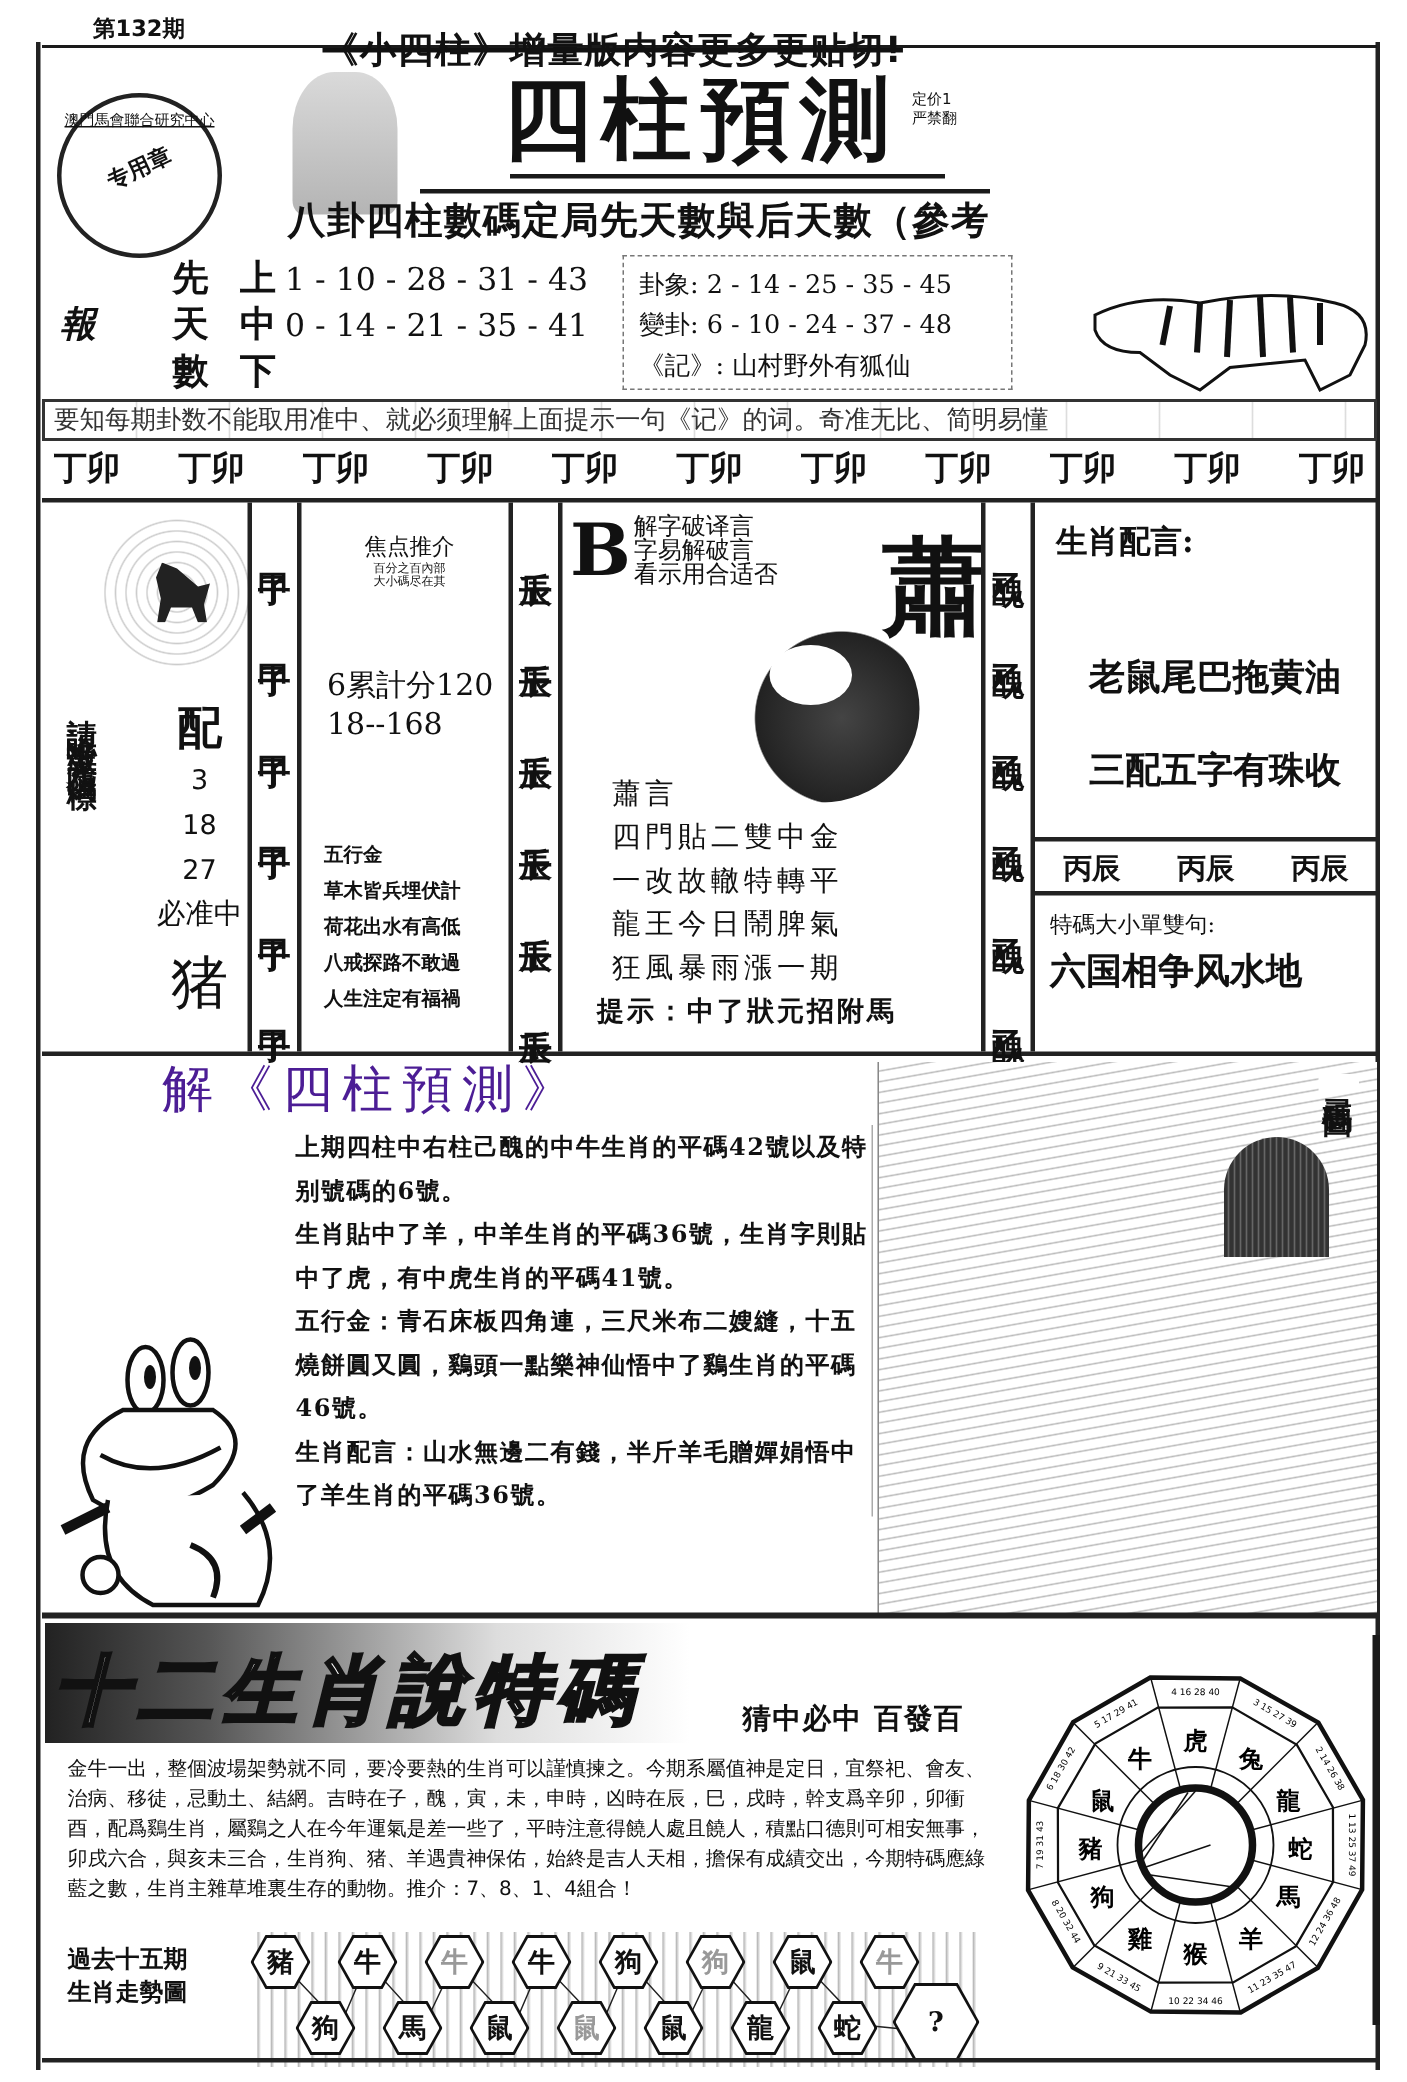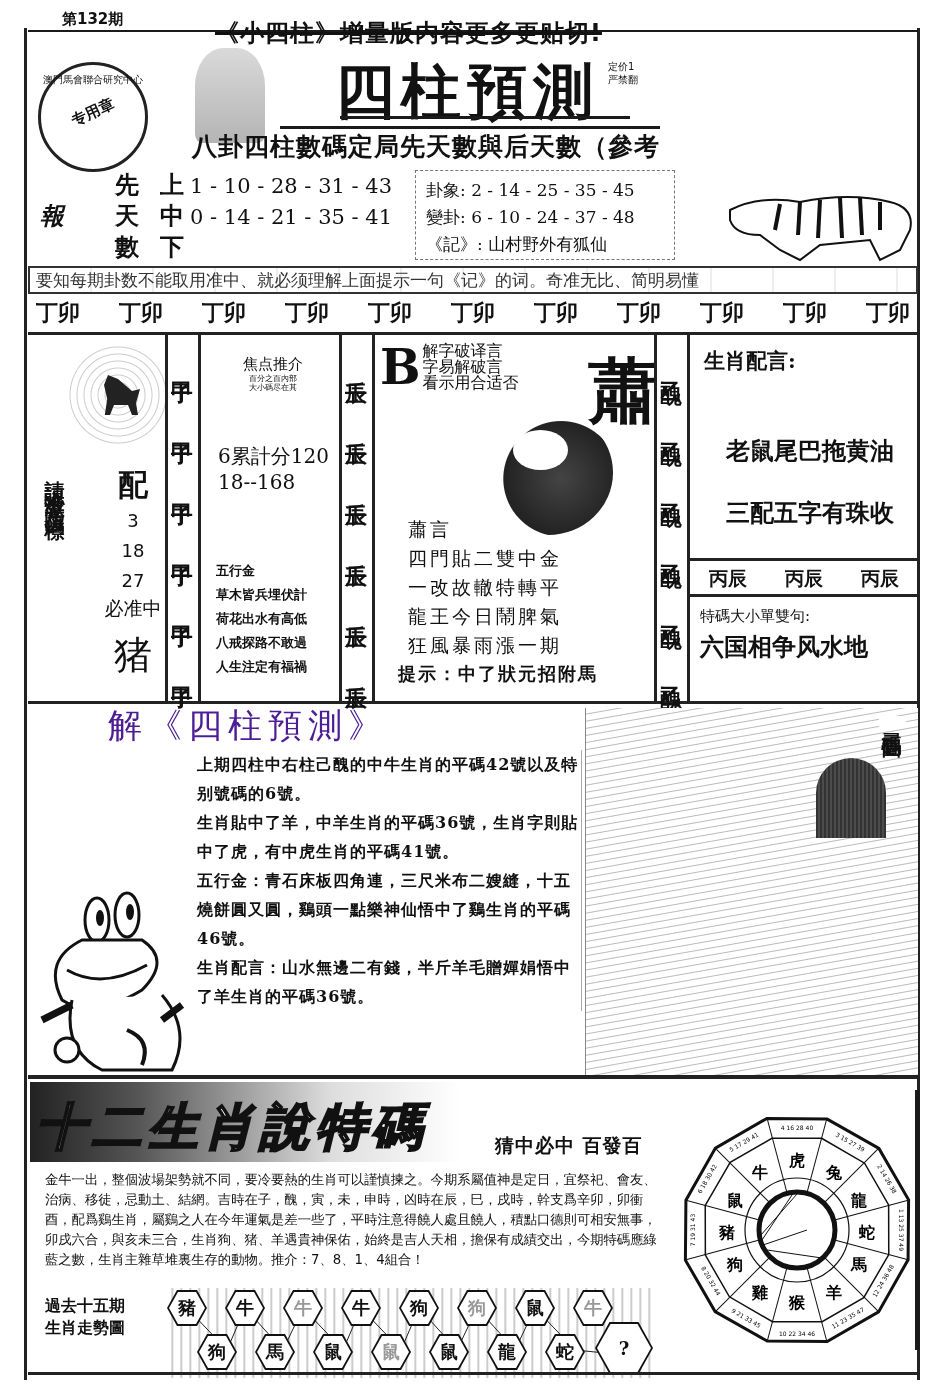--- a/index.html
+++ b/index.html
@@ -6,26 +6,26 @@
   body { width: 938px; height: 1388px; background: #fff; position: relative; overflow: hidden;
          font-family: "DejaVu Serif", "Liberation Serif", serif; color: #111; }
   .abs { position: absolute; }
   .frame { position: absolute; left: 24px; top: 28px; width: 896px; height: 1352px; border-left: 3px solid #222; border-right: 3px solid #222; }
   .rule { position: absolute; background: #1a1a1a; }
 
   
   .issue { left: 62px; top: 10px; font-size: 15px; font-weight: bold; font-family: "DejaVu Sans", sans-serif; }
   .banner { left: 215px; top: 17px; font-size: 24px; font-weight: 900; font-family: "DejaVu Sans", sans-serif; letter-spacing: 1px;
             text-decoration: line-through; text-decoration-thickness: 3px; white-space: nowrap; }
-  .title { left: 335px; top: 57px; font-size: 60px; font-weight: bold; font-family: Liberation Sans, sans-serif; letter-spacing: 6px; line-height: 70px; }
+  .title { left: 335px; top: 45px; font-size: 60px; font-weight: bold; font-family: Liberation Sans, sans-serif; letter-spacing: 6px; line-height: 70px; }
   .price { left: 608px; top: 60px; font-size: 10px; line-height: 13px; font-family: "DejaVu Sans", sans-serif; }
   .subtitle { left: 192px; top: 130px; font-size: 25px; font-weight: bold; white-space: nowrap; letter-spacing: 1px; }
   .stamp { left: 38px; top: 62px; width: 110px; height: 110px; border: 3px solid #222; border-radius: 50%; }
   .stamp-text { position: absolute; width: 100%; top: 38px; text-align: center; font-size: 15px; font-weight: bold; transform: rotate(-25deg); }
-  .stamp-ring { position: absolute; width: 100%; top: 8px; text-align: center; font-size: 10px; }
+  .stamp-ring { position: absolute; width: 100%; top: 8px; text-align: center; font-size: 10px; text-decoration: underline; }
   .photo { left: 195px; top: 48px; width: 70px; height: 95px; background: linear-gradient(#bbb,#777); border-radius: 40% 40% 10% 10%; opacity: .55; }
 
   .xtsx { left: 115px; top: 170px; font-size: 24px; font-weight: bold; line-height: 29px; }
   .xtsx .row { display: flex; align-items: baseline; }
   .xtsx .k1 { width: 45px; } .xtsx .k2 { width: 30px; }
   .xtsx .nums { font-size: 21px; font-weight: normal; }
   .bao { left: 40px; top: 200px; font-size: 24px; font-style: italic; font-weight: bold; }
   .guabox { left: 415px; top: 170px; width: 260px; height: 90px; border: 1px dashed #777; padding: 6px 10px; font-size: 17px; line-height: 27px; }
   .tiger { left: 720px; top: 190px; width: 200px; height: 72px; }
 

